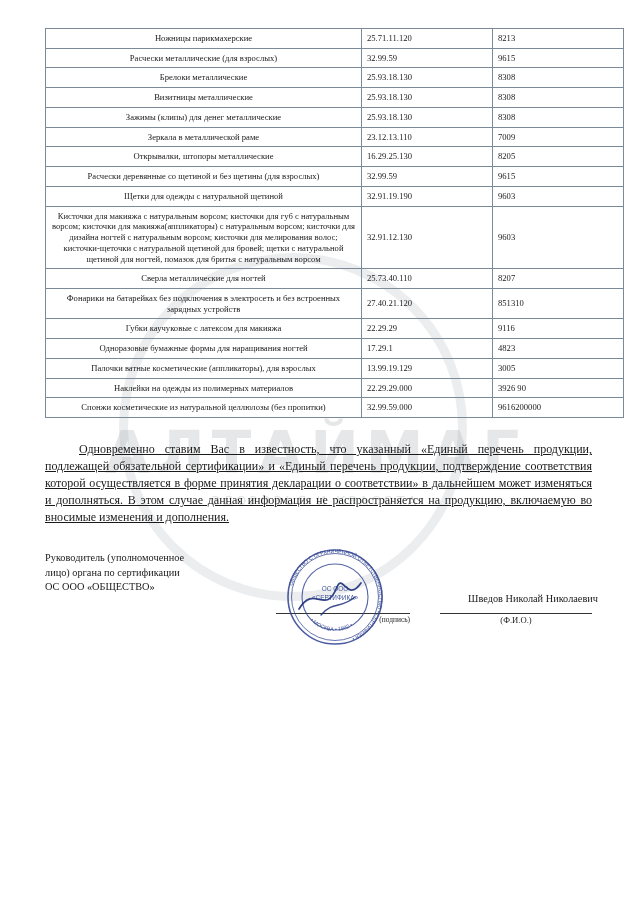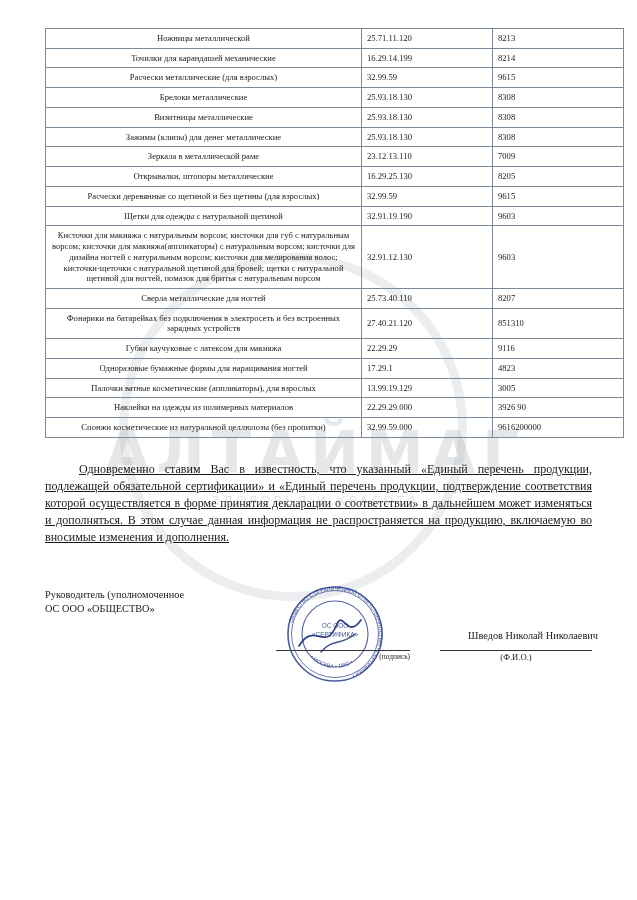--- a/index.html
+++ b/index.html
@@ -108,21 +108,21 @@
     line-height: 1.42;
     text-align: justify;
     text-indent: 34px;
     text-decoration: underline;
   }
 
   
   .sig-block {
     position: relative;
     z-index: 1;
-    margin-top: 42px;
+    margin-top: 25px;
     width: 547px;
     height: 120px;
   }
   .sig-left {
     position: absolute;
     left: 0;
     top: 0;
     width: 215px;
     font-size: 10.3px;
     line-height: 1.4;
@@ -184,28 +184,23 @@
 
   <div class="watermark">
     <div class="wm-ring"></div>
     <div class="wm-text">АЛТАЙМАГ</div>
     <div class="wm-sub">ЗДОРОВЬЯ И КРАСОТА</div>
   </div>
 
   <table class="prod">
     <tbody>
       <tr>
-        <td class="c-name">Ножницы металлической</td>
+        <td class="c-name">Ножницы парикмахерские</td>
         <td class="c-okpd">25.71.11.120</td>
         <td class="c-tn">8213</td>
-      </tr>
-      <tr>
-        <td class="c-name">Точилки для карандашей механические</td>
-        <td class="c-okpd">16.29.14.199</td>
-        <td class="c-tn">8214</td>
       </tr>
       <tr>
         <td class="c-name">Расчески металлические (для взрослых)</td>
         <td class="c-okpd">32.99.59</td>
         <td class="c-tn">9615</td>
       </tr>
       <tr>
         <td class="c-name">Брелоки металлические</td>
         <td class="c-okpd">25.93.18.130</td>
         <td class="c-tn">8308</td>
@@ -281,20 +276,21 @@
         <td class="c-tn">9616200000</td>
       </tr>
     </tbody>
   </table>
 
   <div class="para">Одновременно ставим Вас в известность, что указанный «Единый перечень продукции, подлежащей обязательной сертификации» и «Единый перечень продукции, подтверждение соответствия которой осуществляется в форме принятия декларации о соответствии» в дальнейшем может изменяться и дополняться. В этом случае данная информация не распространяется на продукцию, включаемую во вносимые изменения и дополнения.</div>
 
   <div class="sig-block">
     <div class="sig-left">
       <div>Руководитель (уполномоченное</div>
+      <div>лицо) органа по сертификации</div>
       <div>ОС ООО «ОБЩЕСТВО»</div>
     </div>
 
     <div class="sig-line-mid"></div>
     <div class="sig-podpis">(подпись)</div>
 
     <div class="sig-name">Шведов Николай Николаевич</div>
     <div class="sig-line-right"></div>
     <div class="sig-fio">(Ф.И.О.)</div>
 

